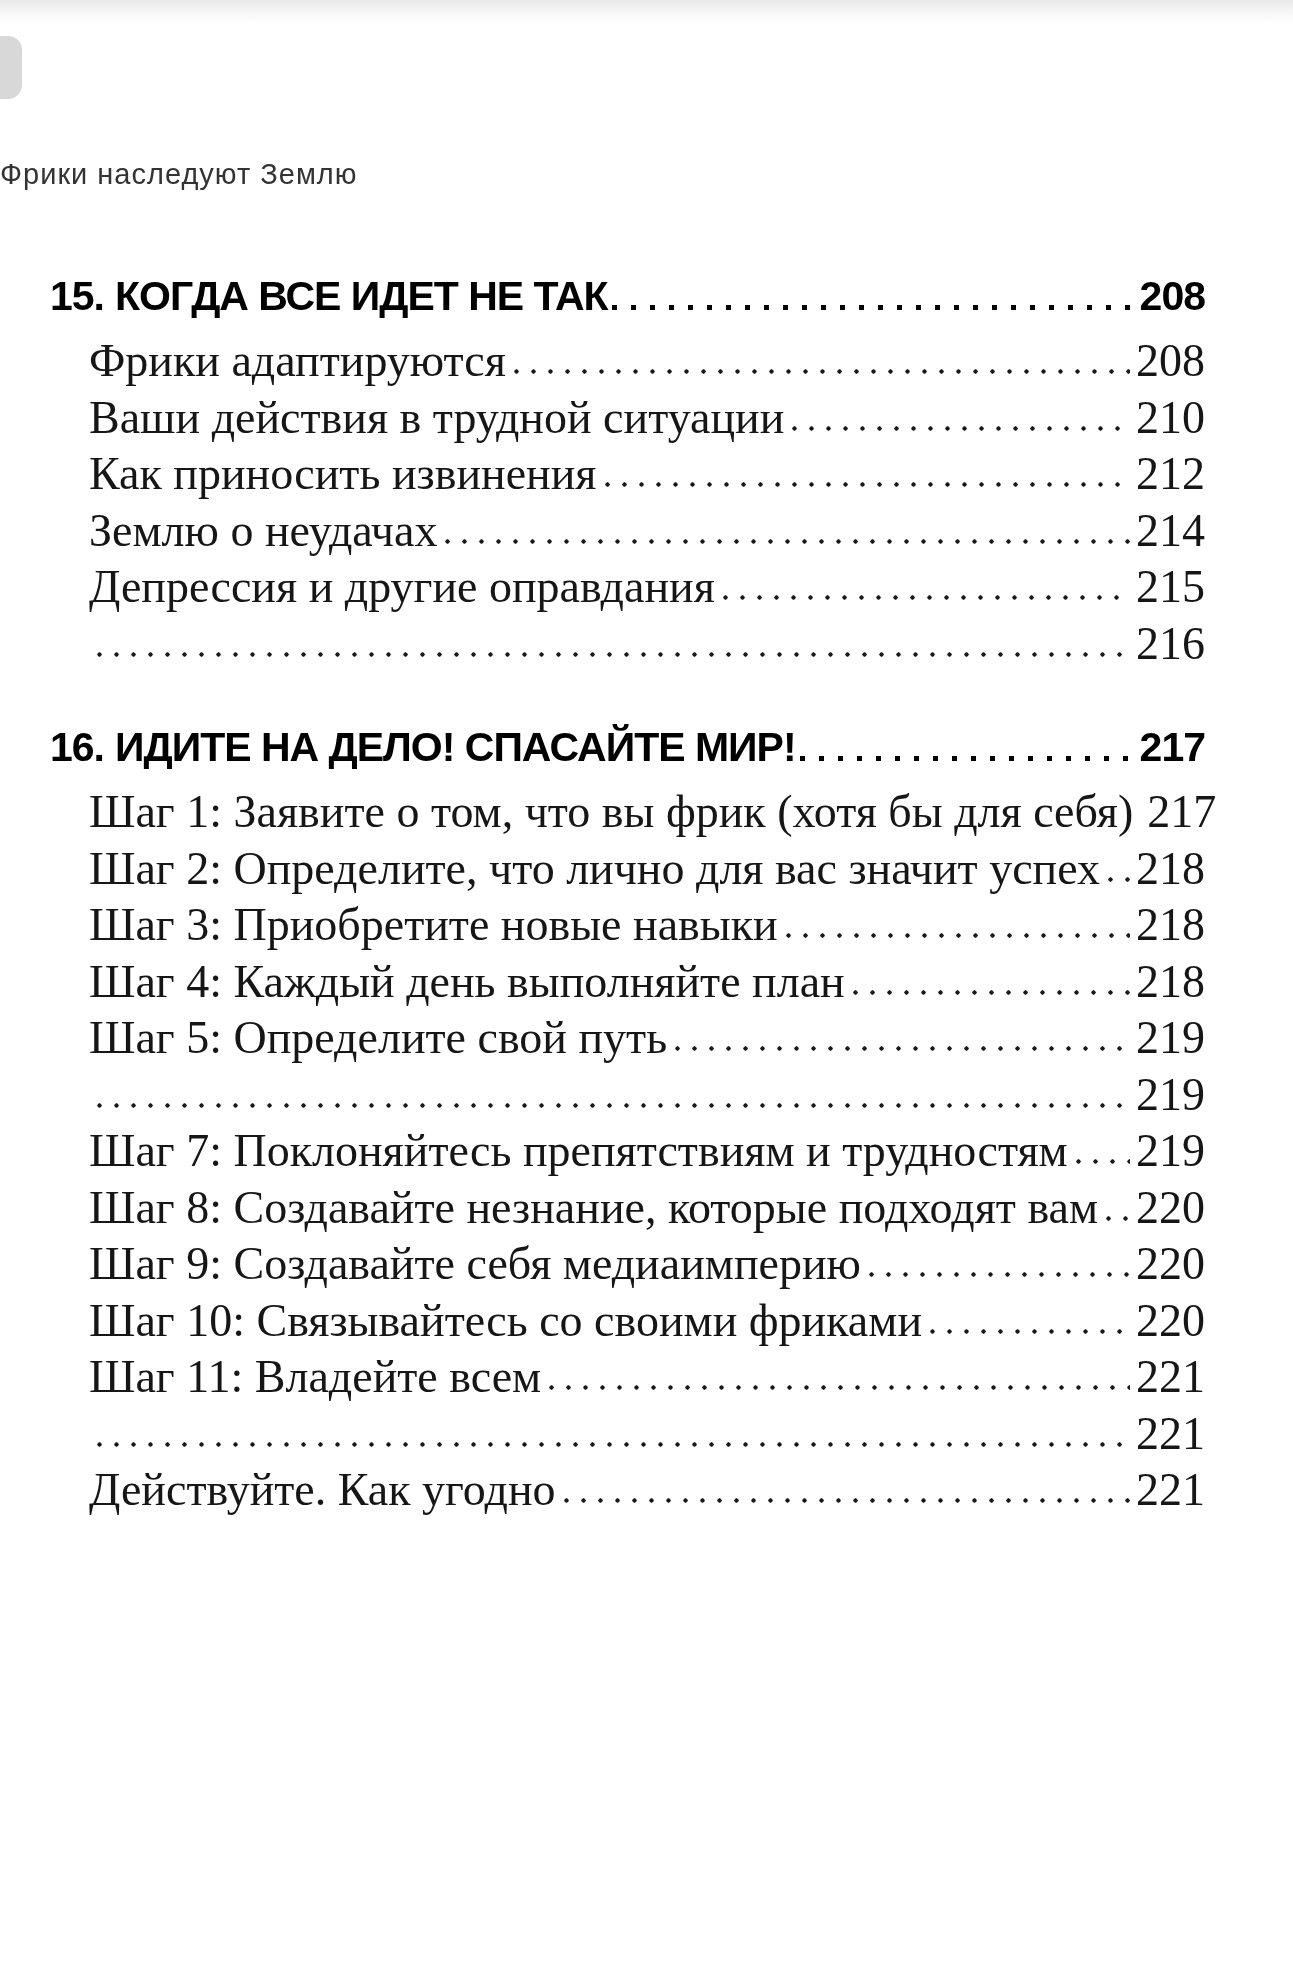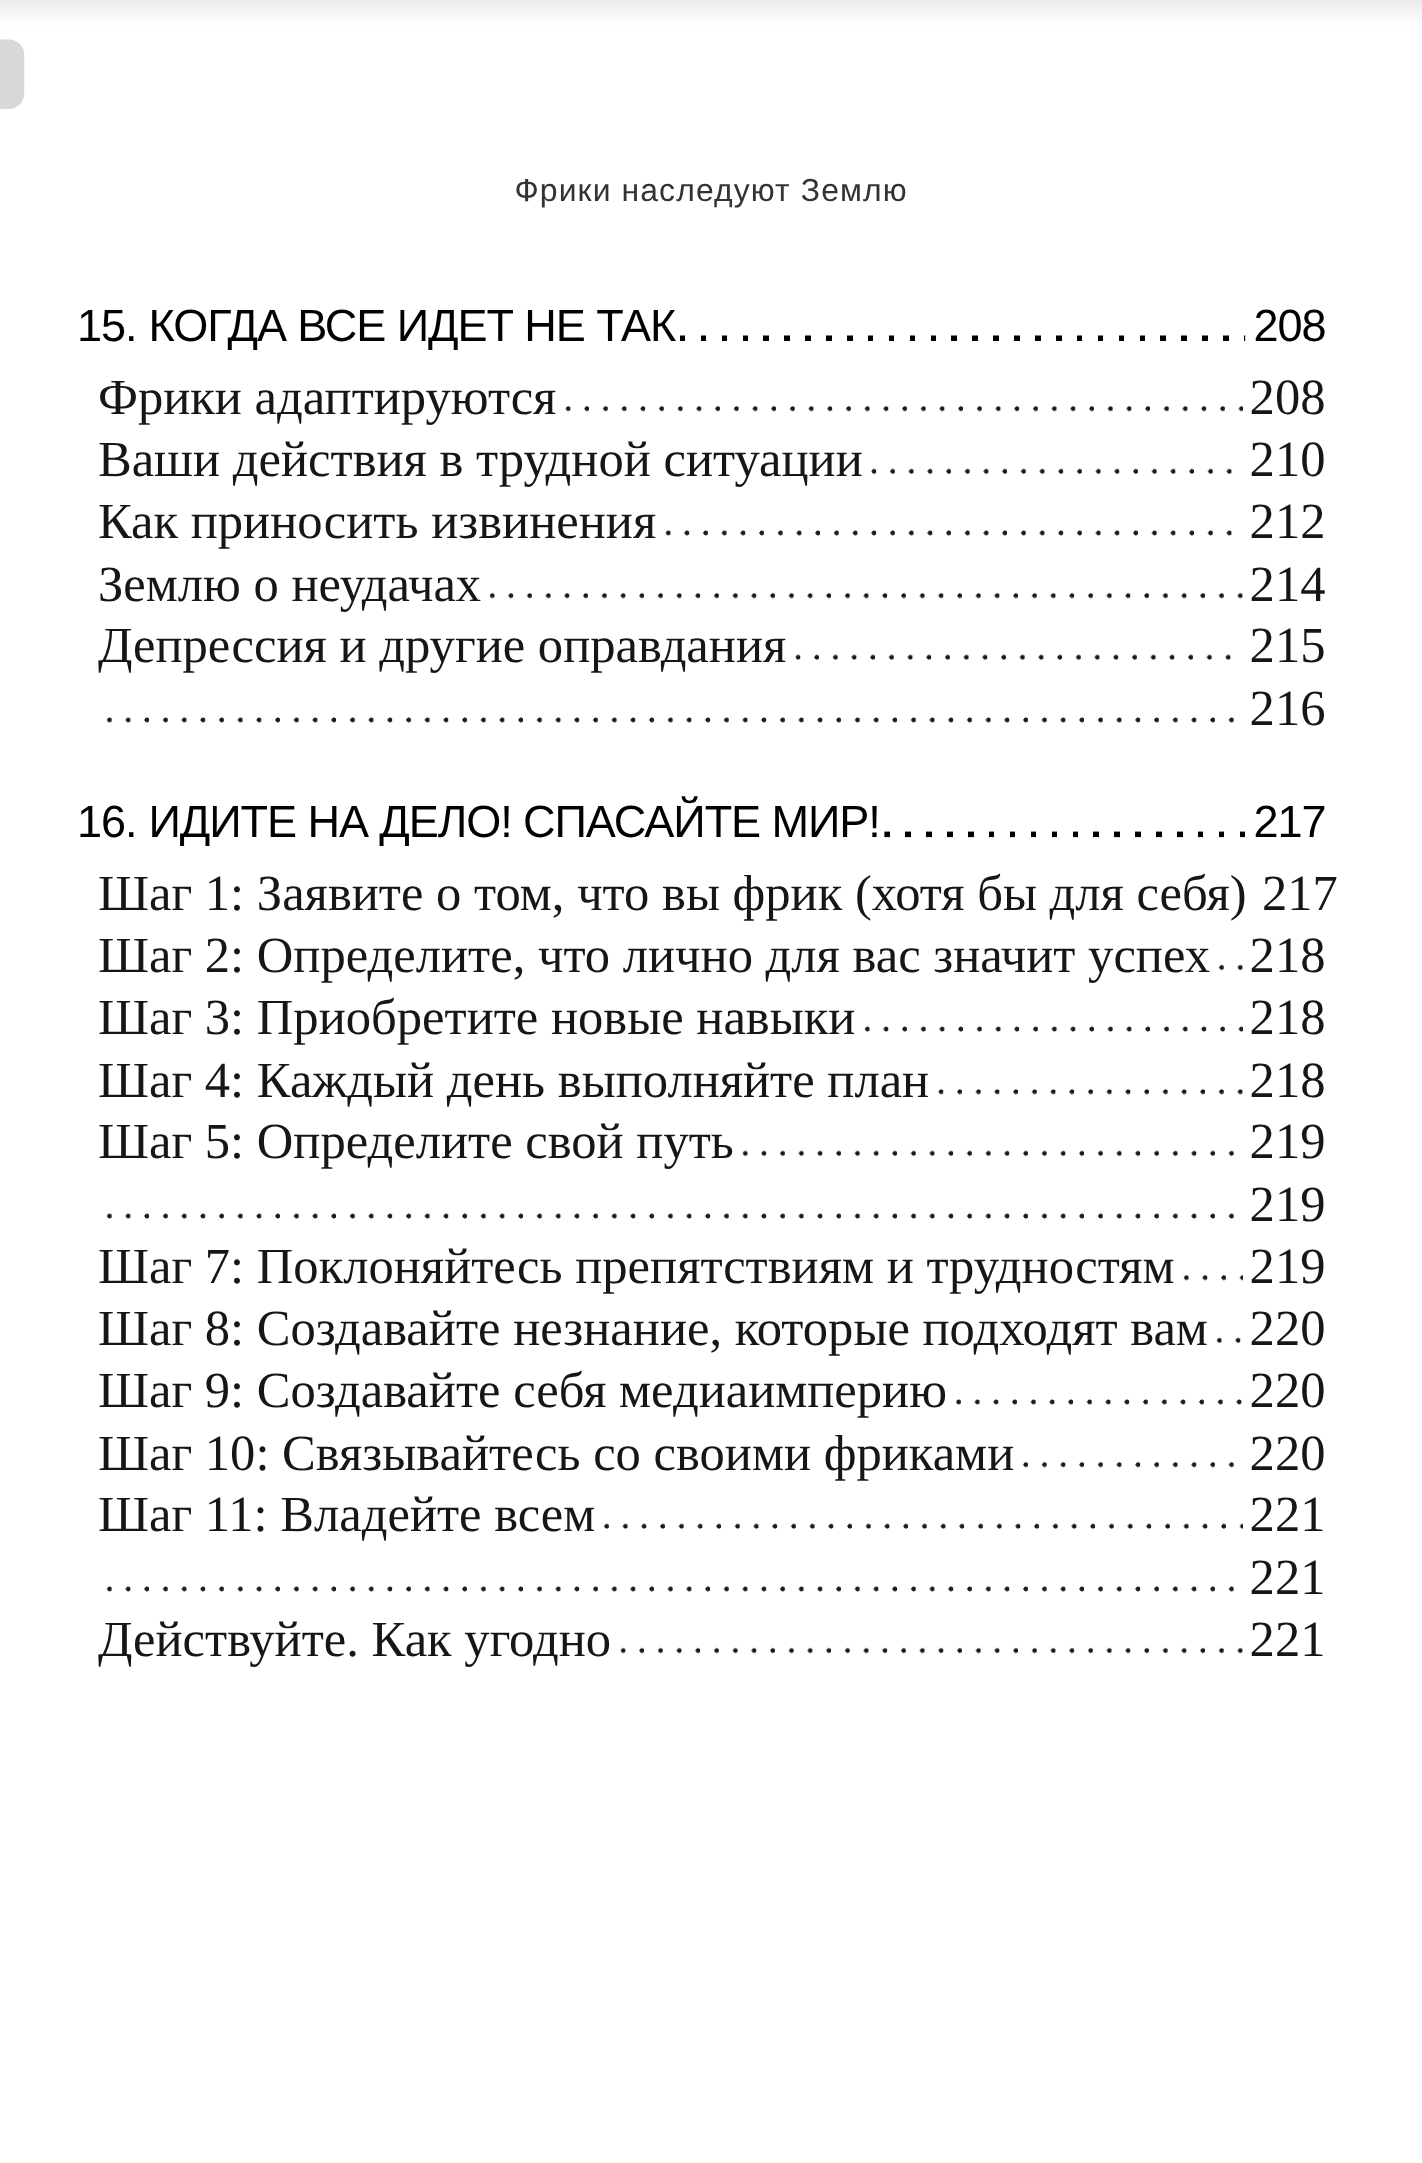--- a/index.html
+++ b/index.html
@@ -15,41 +15,40 @@
     background: linear-gradient(to bottom, #e9e9e9 0%, #f5f5f5 45%, #ffffff 100%);
   }
   .edge-tab {
     position: absolute; left: -16px; top: 36px;
     width: 38px; height: 63px;
     background: #d8d8d8;
     border-radius: 14px;
   }
   .running-header {
     position: absolute; top: 158px; left: 0; width: 100%;
-    text-align: center;
+    text-align: left;
     font-family: "Liberation Sans", sans-serif;
     font-size: 29px; font-weight: 400;
     color: #333333;
     letter-spacing: 1px;
   }
   .toc {
     position: absolute; left: 50px; top: 273px; width: 1155px;
     color: #151515;
   }
   .toc-section + .toc-section { margin-top: 52px; }
   .heading-row {
     display: flex;
     height: 47px; line-height: 47px;
     font-family: "Liberation Sans", sans-serif;
-    font-weight: 400; font-size: 41px;
+    font-weight: 700; font-size: 41px;
     letter-spacing: -1px;
     color: #000000;
     white-space: nowrap;
     cursor: pointer;
-    margin-left: 20px;
   }
   .ch-num { margin-right: 11px; }
   .heading-row .dots {
     flex: 1 1 auto;
     margin: 0 8px 0 4px;
     background-image: repeating-linear-gradient(to right, #000000 0 5px, transparent 5px 19px);
     background-repeat: repeat-x;
     background-size: 100% 5px;
     background-position: 0 32px;
   }

